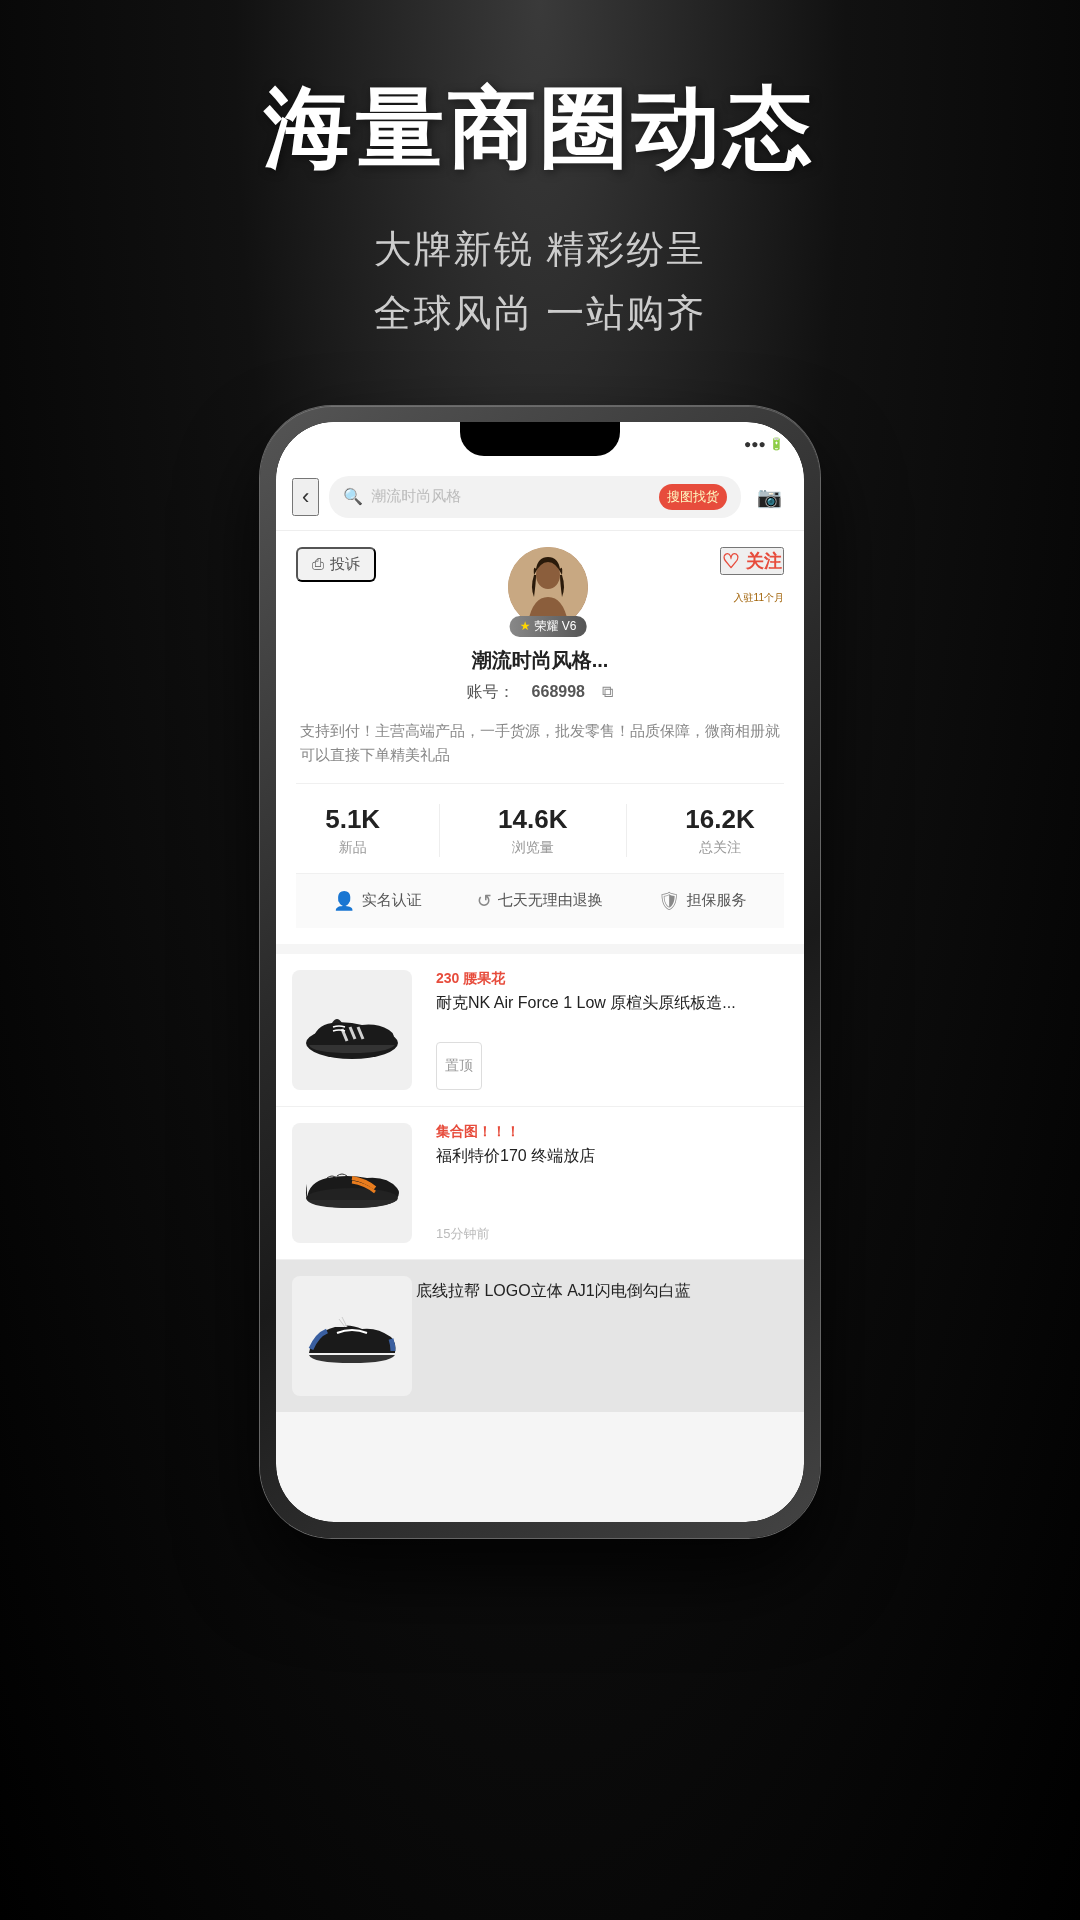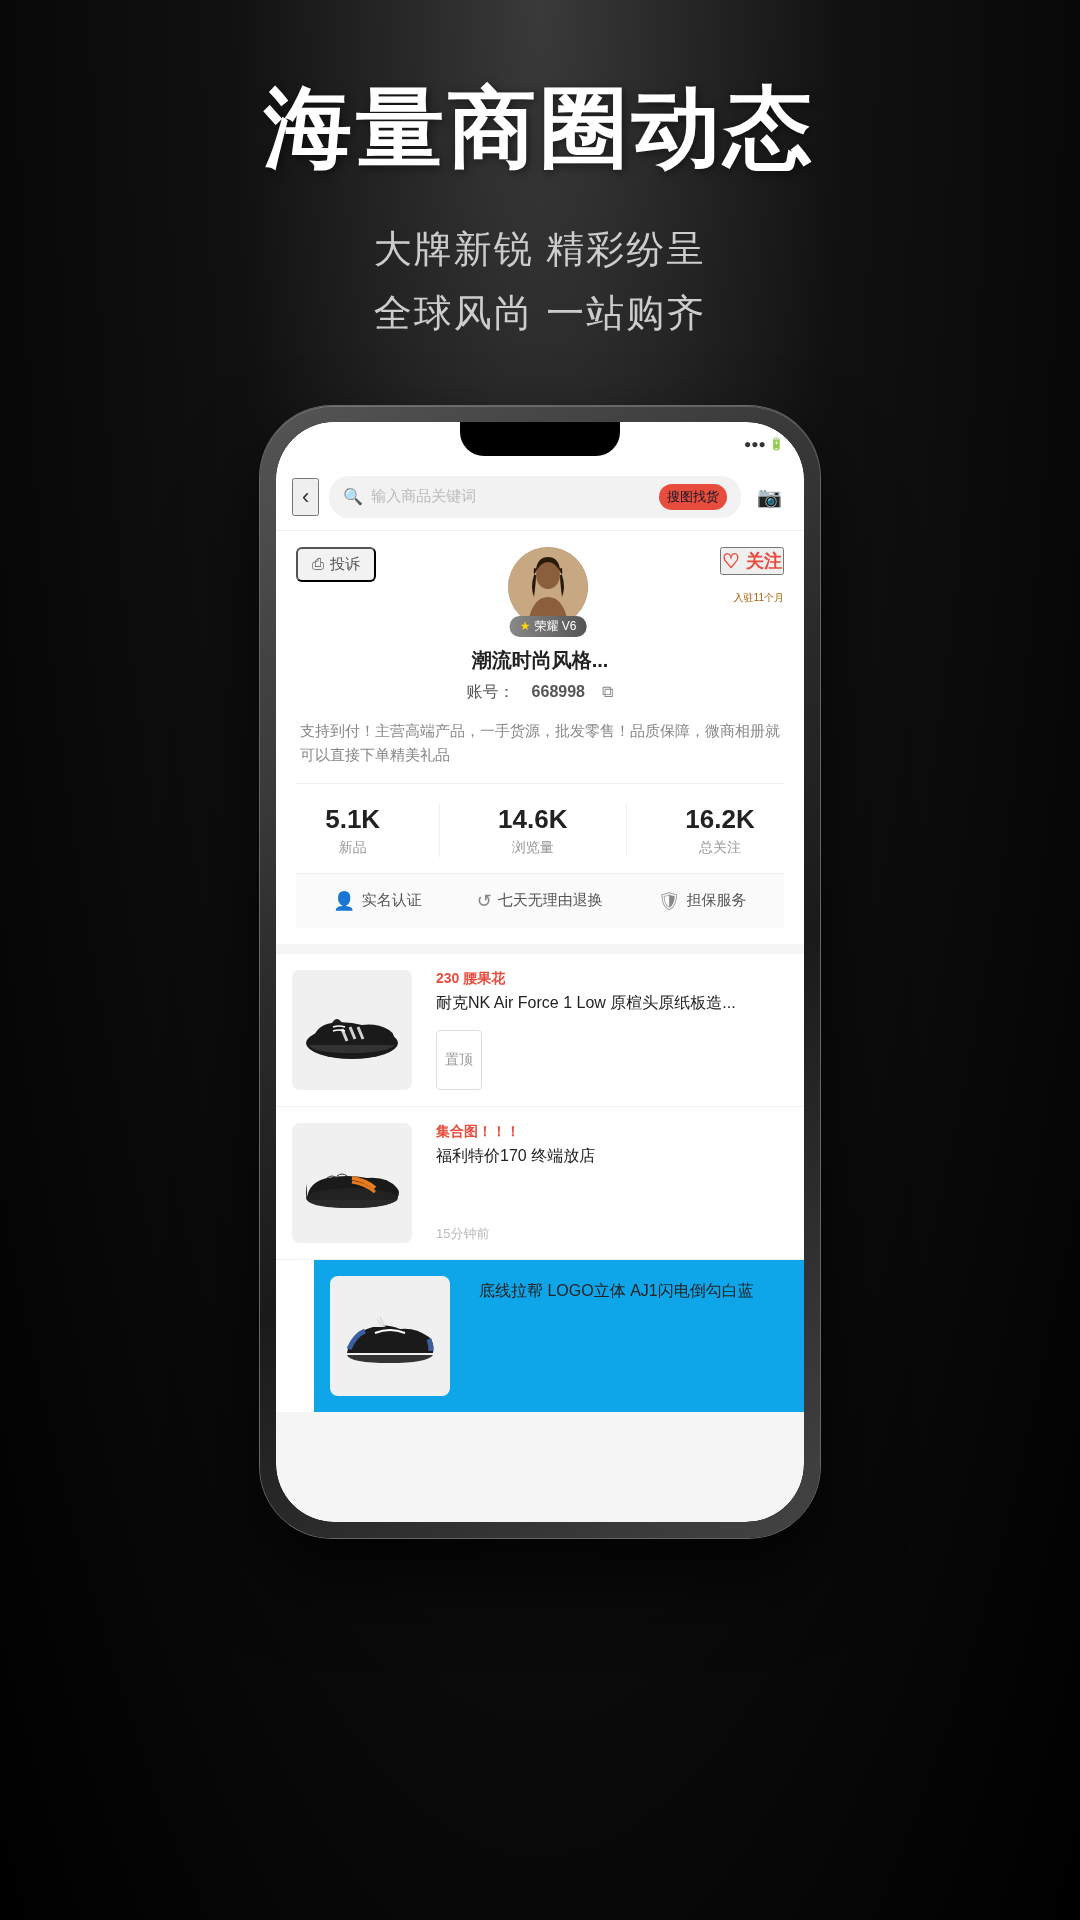--- a/index.html
+++ b/index.html
@@ -133,21 +133,21 @@
     }
 
     .search-placeholder {
       font-size: 15px;
       color: #bbb;
       flex: 1;
     }
 
     .search-image-btn {
       background: #e74c3c;
-      color: #0f172a;
+      color: #fef9c3;
       border-radius: 14px;
       font-size: 13px;
       padding: 4px 8px;
       white-space: nowrap;
       margin-left: 16px;
     }
 
     .camera-icon {
       font-size: 20px;
       color: #555;
@@ -393,35 +393,34 @@
       display: flex;
       align-items: center;
       justify-content: space-between;
     }
 
     .product-tag-pinned {
       font-size: 14px;
       color: #999;
       border: 1px solid #ddd;
       border-radius: 4px;
-      padding: 20px 8px;
+      padding: 14px 8px;
     }
 
     .product-time {
       font-size: 13px;
       color: #bbb;
     }
 
     
     .product-item-partial {
       display: flex;
       padding: 16px;
-      gap: 29px;
-      background: #0ea5e9;
-      margin-left: 38px;
+      gap: 4px;
+      background: #e5e5e5;
     }
   </style>
 </head>
 <body>
 
 <div class="page-bg">
 
   <div class="hero-section">
     <h1 class="hero-title">海量商圈动态</h1>
     <div class="hero-subtitle">
@@ -438,21 +437,21 @@
         <div class="app-screen">
 
           <div class="status-bar">
             <span style="font-size:12px;color:#333;">●●● 🔋</span>
           </div>
 
           <div class="search-bar">
             <button class="back-btn">‹</button>
             <div class="search-input-wrap">
               <span class="search-icon-svg">🔍</span>
-              <span class="search-placeholder">输入商品关键词</span>
+              <span class="search-placeholder">潮流时尚风格</span>
               <span class="search-image-btn">搜图找货</span>
             </div>
             <span class="camera-icon">📷</span>
           </div>
 
           <div class="profile-section">
 
             <div class="profile-header">
 
               <button class="complaint-btn">

